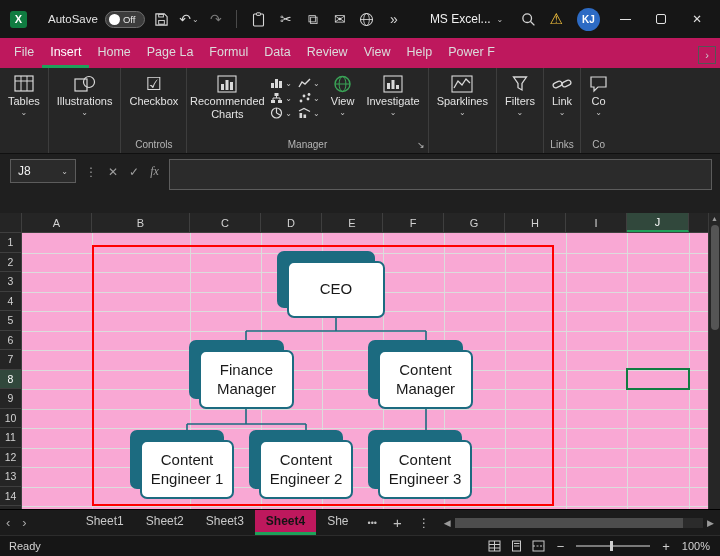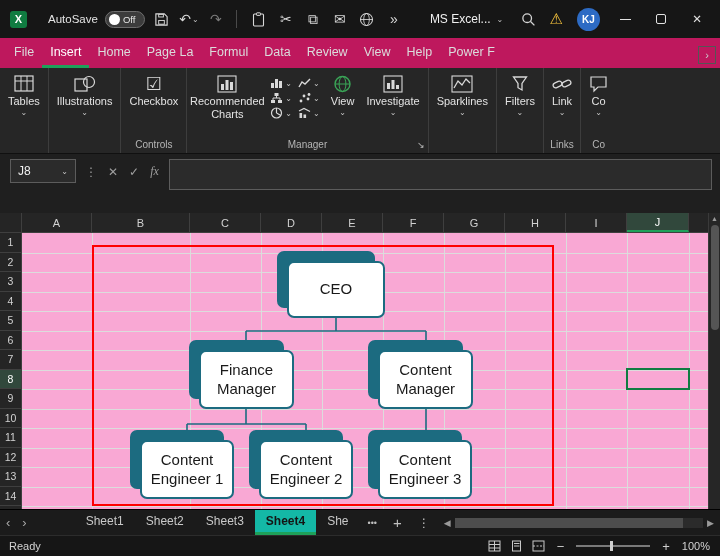--- a/index.html
+++ b/index.html
@@ -70,21 +70,21 @@
   .node .back { position:absolute; left:-10px; top:-10px; width:100%; height:100%; background:#1C6B80; border-radius:7px; }
   .node .front { position:relative; width:100%; height:100%; background:#fff; border:2.5px solid #1C6B80; border-radius:7px; display:flex; align-items:center; justify-content:center; text-align:center; font-size:15px; color:#1a1a1a; line-height:1.25; padding:2px; }
   .redrect { position:absolute; left:70px; top:12px; width:462px; height:261px; border:2px solid #FE0000; pointer-events:auto; }
   .selcell { position:absolute; left:604px; top:135px; width:64px; height:22px; border:2px solid #107C41; }
   .connectors { position:absolute; left:0; top:0; }
 
   
   .tabsbar { height:26px; background:#1b1b1b; display:flex; align-items:stretch; font-size:12px; color:#c9c9c9; border-top:1px solid #000; }
   .tnav { display:flex; align-items:center; padding:0 6px; color:#a8a8a8; font-size:13px; }
   .stab { display:flex; align-items:center; padding:0 11px; border-bottom:3px solid transparent; white-space:nowrap; }
-  .stab.active { background:#14b8a6; color:#141414; font-weight:bold; border-bottom-color:#1EA15A; }
+  .stab.active { background:#be185d; color:#141414; font-weight:bold; border-bottom-color:#1EA15A; }
   .tbtn { display:flex; align-items:center; padding:0 8px; color:#c0c0c0; }
   .hscroll { flex:1; display:flex; align-items:center; margin:5px 6px; gap:4px; color:#9a9a9a; font-size:9px; }
   .htrack { flex:1; height:10px; background:#2b2b2b; display:flex; }
   .hthumb { width:92%; height:10px; background:#4d4d4d; }
 
   
   .statusbar { height:21px; background:#161616; border-top:1px solid #2c2c2c; display:flex; align-items:center; font-size:11px; color:#d2d2d2; }
   .sb-left { display:flex; align-items:center; gap:22px; margin-left:9px; }
   .acc { display:flex; align-items:center; gap:5px; font-weight:bold; }
   .sb-right { margin-left:auto; display:flex; align-items:center; gap:12px; padding-right:10px; }

